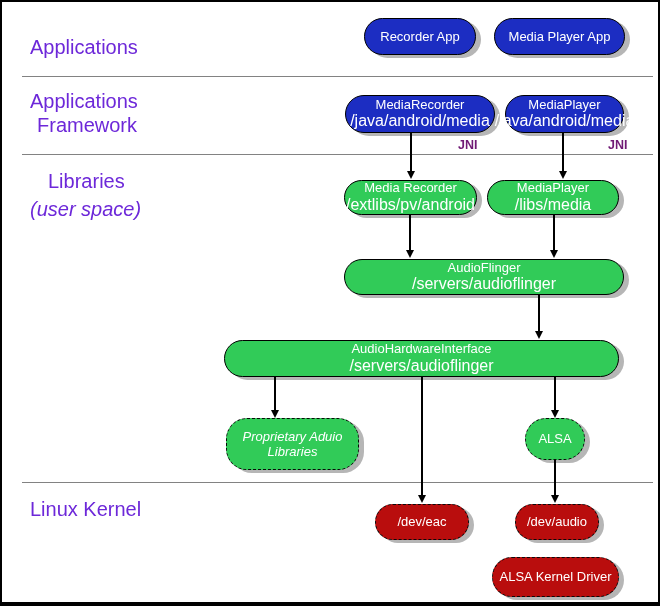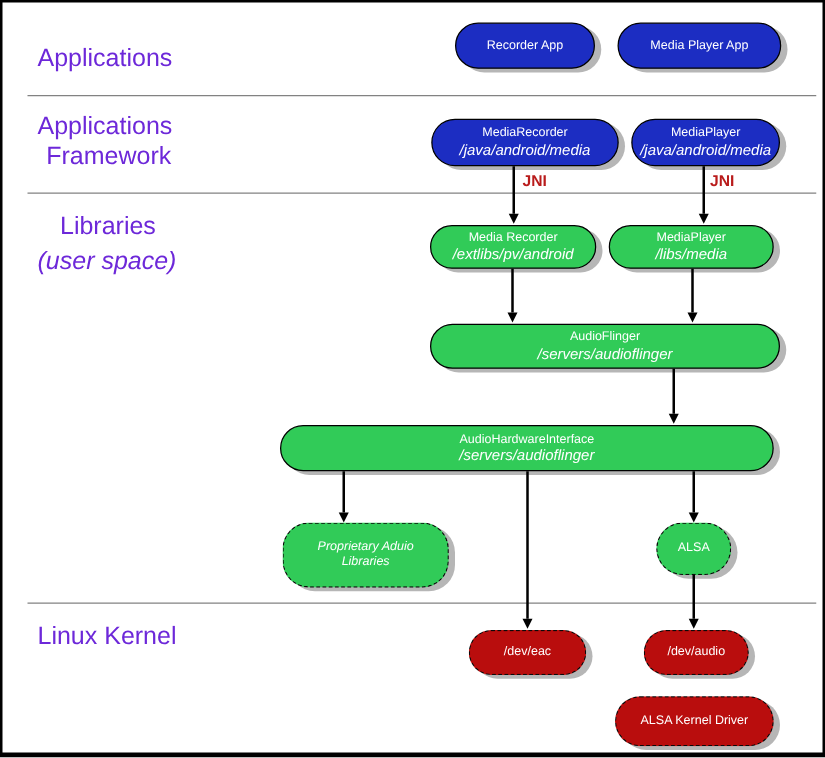--- a/index.html
+++ b/index.html
@@ -14,36 +14,36 @@
   }
   .separator {
     position:absolute; left:20px; width:631px; height:1px; background:#828282;
   }
   .pill {
     position:absolute; box-sizing:border-box; border:1.4px solid #000;
     color:#ffffff; display:flex; flex-direction:column; align-items:center;
     justify-content:center; text-align:center; line-height:1.18;
     box-shadow:5px 3px 0 0 #b6b6b6;
   }
-  .pill .title   { font-size:10px;text-align:center; }
-  .pill .subtitle{ font-size:12px;font-style:italic; }
+  .pill .title   { font-size:13px;text-align:center; }
+  .pill .subtitle{ font-size:16px; }
   .blue  { background:#1c2dc2; }
   .green { background:#31cb58; }
   .red   { background:#b90d0d; }
   .dashed{ border:1.7px dashed #0a0a0a; }
   .arrow-line {
     position:absolute; width:1.5px; background:#000;
   }
   .arrow-head {
     position:absolute; width:0; height:0;
     border-left:4.5px solid transparent; border-right:4.5px solid transparent;
     border-top:8px solid #000;
   }
   .jni-label {
-    position:absolute; color:#b91c1c; font-size:12.5px; font-weight:700;
+    position:absolute; color:#701a75; font-size:12.5px; font-weight:700;margin-left:40px;
   }
 
   
   #recorder-app        { left:362px; top:16px;  width:112px; height:37px; border-radius:19px; }
   #media-player-app    { left:492px; top:16px;  width:131px; height:37px; border-radius:19px; }
   #media-recorder-fw   { left:343px; top:93px;  width:150px; height:38px; border-radius:19px; }
   #media-player-fw     { left:503px; top:93px;  width:119px; height:38px; border-radius:19px; }
   #media-recorder-lib  { left:342px; top:178px; width:133px; height:35px; border-radius:18px; }
   #media-player-lib    { left:485px; top:178px; width:132px; height:35px; border-radius:18px; }
   #audio-flinger       { left:342px; top:257px; width:280px; height:36px; border-radius:18px; }

